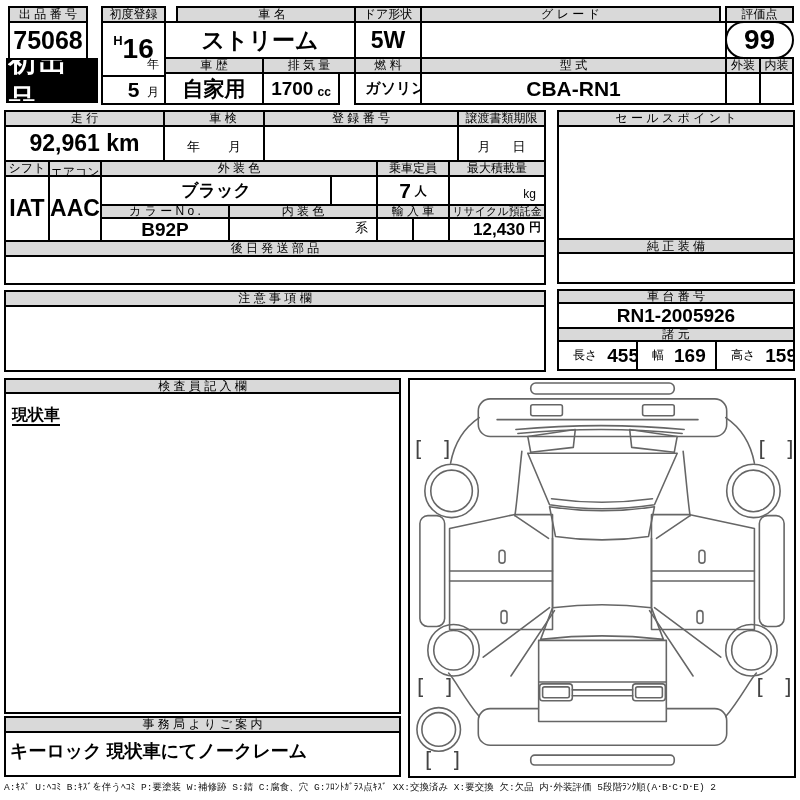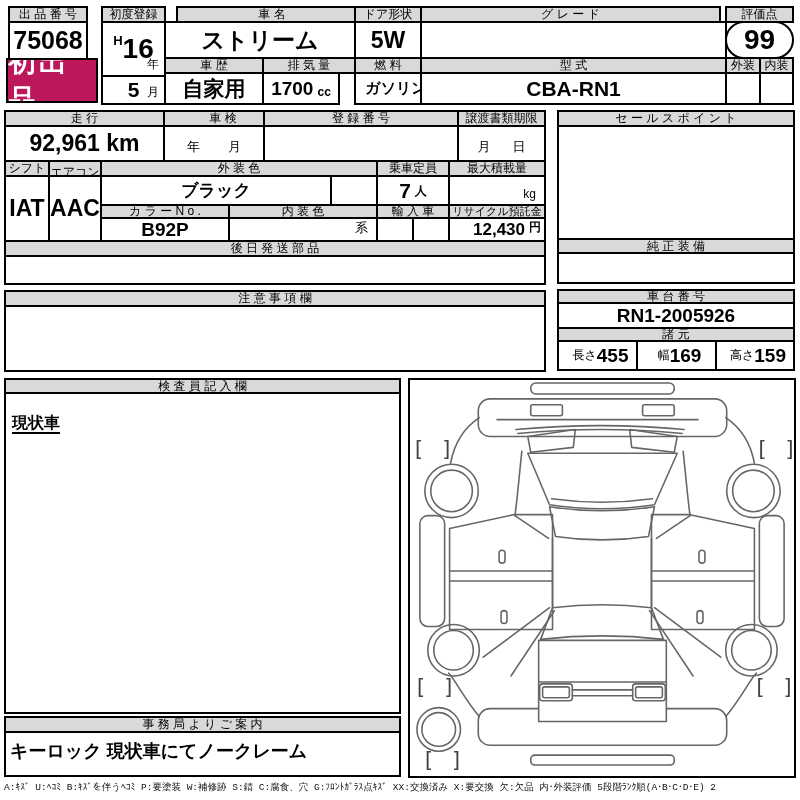--- a/index.html
+++ b/index.html
@@ -6,34 +6,34 @@
   html,body { width:800px; height:800px; background:#fff; }
   body { font-family:"Liberation Sans","DejaVu Sans",sans-serif; color:#000; position:relative; }
   .cell { position:absolute; box-sizing:border-box; border:2px solid #000; background:#fff; overflow:hidden; }
   .hdr { background:#d9d9d9; display:flex; align-items:center; justify-content:center;
          font-size:12px; font-weight:500; white-space:nowrap; }
   .hdr-sm { font-size:11px; }
   .val { display:flex; align-items:center; justify-content:center; font-weight:700; white-space:nowrap; }
   .val-br { align-items:flex-end; justify-content:flex-end; padding:0 8px 3px 0; font-size:12px; font-weight:500; }
   .split { display:flex; align-items:flex-end; justify-content:center; gap:28px;
            font-size:13px; font-weight:500; padding-bottom:4px; }
-  .badge { background:#be185d; color:#fff; border:2px solid #000; font-size:28px; font-weight:700;
+  .badge { background:#000000; color:#fff; border:2px solid #000; font-size:28px; font-weight:700;
            letter-spacing:3px; display:flex; align-items:center; justify-content:center; }
   .unit { font-size:12px; font-weight:600; margin-left:4px; align-self:flex-end; padding-bottom:4px; }
   .big30 { font-size:28px;border-radius:19px; }
   .big26 { font-size:25px; }
   .big24 { font-size:23px; }
   .big22 { font-size:21px; }
   .big20 { font-size:19px; }
   .big18 { font-size:17px; }
   .big16 { font-size:15px; }
-  .dim { justify-content:center; padding-left:6px; }
+  .dim { justify-content:flex-start; padding-left:14px; gap:10px; }
   .dim .lbl { font-size:12px; font-weight:500; }
   .dim .num { font-size:19px; font-weight:700; }
-  .note-box { padding:20px 6px; align-items:flex-start; justify-content:flex-start; }
+  .note-box { padding:12px 6px; align-items:flex-start; justify-content:flex-start; }
   .underline-note { font-size:16px; font-weight:700; border-bottom:2px solid #000; line-height:1.15; }
   .office-note { font-size:18px; font-weight:700; padding:6px 4px; }
   .era { font-size:13px; font-weight:700; align-self:flex-start; padding-top:10px; }
   .yearnum { font-size:28px; font-weight:700; }
   .suffix-br { position:absolute; right:5px; bottom:2px; font-size:12px; font-weight:500; }
   #legend { position:absolute; left:4px; top:781px; width:794px; font-size:9.5px;
             white-space:nowrap; letter-spacing:0; color:#111;font-family:Liberation Mono, monospace; }
   #diagram-box { position:absolute; left:408px; top:378px; width:388px; height:400px;
                  box-sizing:border-box; border:2px solid #000; background:#fff; }
 </style>

